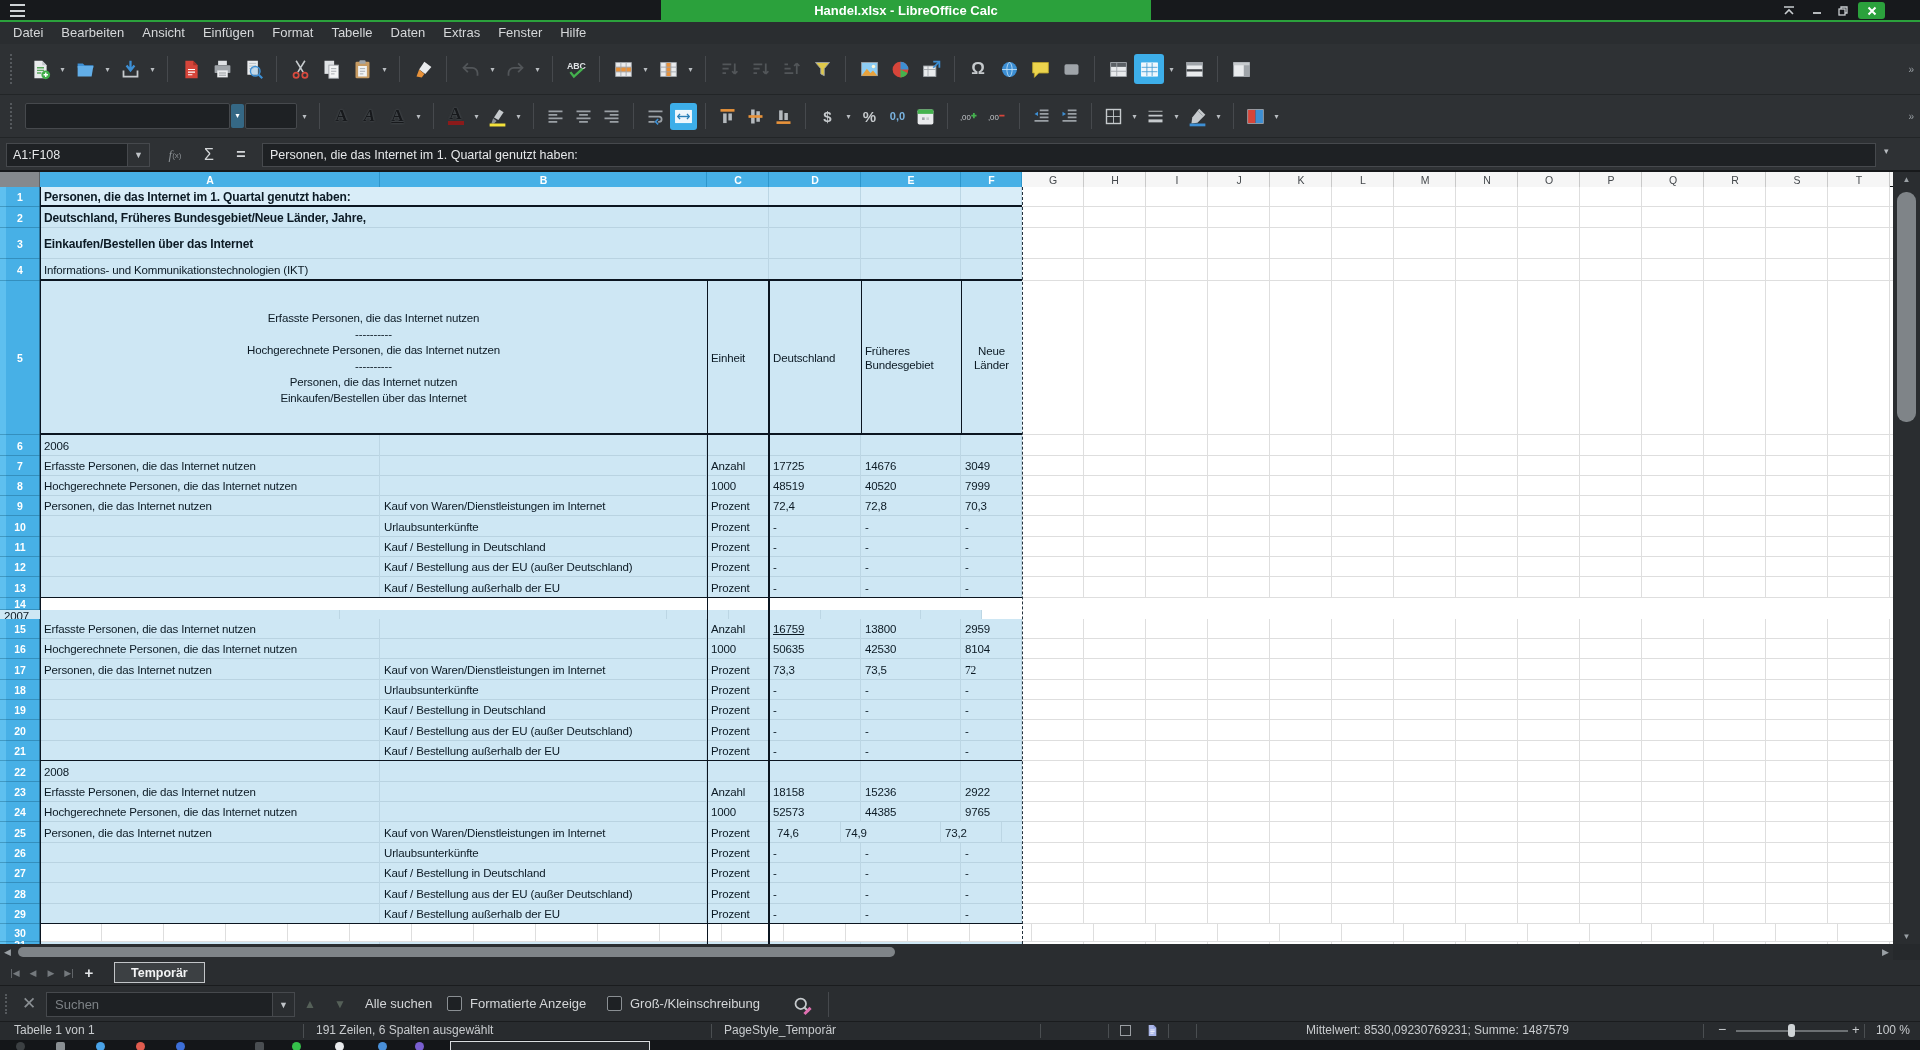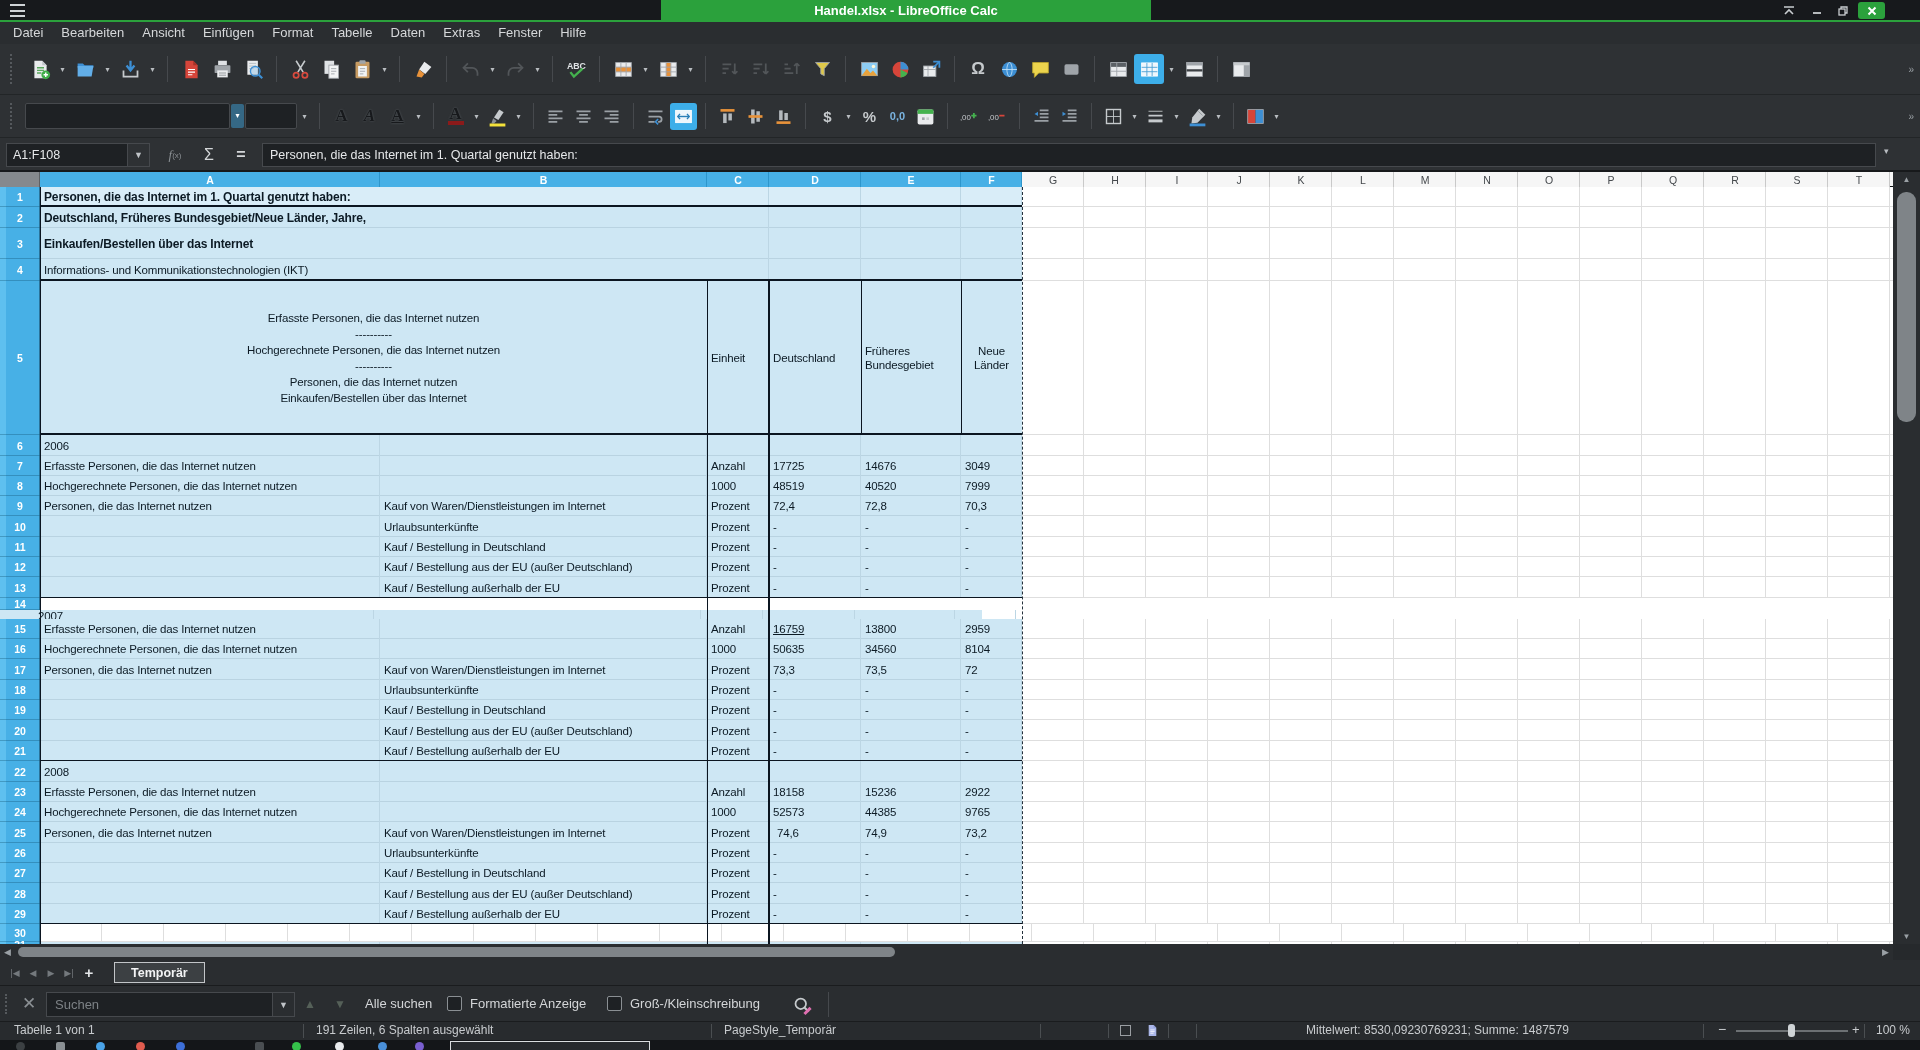--- a/index.html
+++ b/index.html
@@ -847,21 +847,21 @@
         <div class="cell" style="width: 62px;">Prozent</div>
         <div class="cell" style="width: 92px;">-</div>
         <div class="cell" style="width: 100px;">-</div>
         <div class="cell" style="width: 61px;">-</div>
       </div>
       <div class="rest"></div>
     </div>
     <div class="grow" style="height: 21px; flex-direction: column;">
       <div class="rowhdr">14</div>
       <div class="selpart">
-        <div class="cell" style="width: 340px; margin-left: 34px;">2007</div>
+        <div class="cell" style="width: 340px;">2007</div>
         <div class="cell" style="width: 327px;"></div>
         <div class="cell" style="width: 62px;"></div>
         <div class="cell" style="width: 92px;"></div>
         <div class="cell" style="width: 100px;"></div>
         <div class="cell" style="width: 61px;"></div>
       </div>
       <div class="rest"></div>
     </div>
     <div class="grow" style="height: 20px;">
       <div class="rowhdr">15</div>
@@ -875,34 +875,34 @@
       </div>
       <div class="rest"></div>
     </div>
     <div class="grow" style="height: 20px;">
       <div class="rowhdr">16</div>
       <div class="selpart">
         <div class="cell" style="width: 340px;">Hochgerechnete Personen, die das Internet nutzen</div>
         <div class="cell" style="width: 327px;"></div>
         <div class="cell" style="width: 62px;">1000</div>
         <div class="cell" style="width: 92px;">50635</div>
-        <div class="cell" style="width: 100px;">34560</div>
+        <div class="cell" style="width: 100px;">42530</div>
         <div class="cell" style="width: 61px;">8104</div>
       </div>
       <div class="rest"></div>
     </div>
     <div class="grow" style="height: 21px;">
       <div class="rowhdr">17</div>
       <div class="selpart">
         <div class="cell" style="width: 340px;">Personen, die das Internet nutzen</div>
         <div class="cell" style="width: 327px;">Kauf von Waren/Dienstleistungen im Internet</div>
         <div class="cell" style="width: 62px;">Prozent</div>
         <div class="cell" style="width: 92px;">73,3</div>
         <div class="cell" style="width: 100px;">73,5</div>
-        <div class="cell" style="width: 61px;">72</div>
+        <div class="cell" style="width: 61px; font-family: Liberation Serif, serif;">72</div>
       </div>
       <div class="rest"></div>
     </div>
     <div class="grow" style="height: 20px;">
       <div class="rowhdr">18</div>
       <div class="selpart">
         <div class="cell" style="width: 340px;"></div>
         <div class="cell" style="width: 327px;">Urlaubsunterkünfte</div>
         <div class="cell" style="width: 62px;">Prozent</div>
         <div class="cell" style="width: 92px;">-</div>
@@ -982,21 +982,21 @@
         <div class="cell" style="width: 61px;">9765</div>
       </div>
       <div class="rest"></div>
     </div>
     <div class="grow" style="height: 21px;">
       <div class="rowhdr">25</div>
       <div class="selpart">
         <div class="cell" style="width: 340px;">Personen, die das Internet nutzen</div>
         <div class="cell" style="width: 327px;">Kauf von Waren/Dienstleistungen im Internet</div>
         <div class="cell" style="width: 62px;">Prozent</div>
-        <div class="cell" style="width: 92px; padding-left: 8px;">74,6</div>
+        <div class="cell" style="width: 72px; padding-left: 8px;">74,6</div>
         <div class="cell" style="width: 100px; text-align: center;">74,9</div>
         <div class="cell" style="width: 61px;">73,2</div>
       </div>
       <div class="rest"></div>
     </div>
     <div class="grow" style="height: 20px;">
       <div class="rowhdr">26</div>
       <div class="selpart">
         <div class="cell" style="width: 340px;"></div>
         <div class="cell" style="width: 327px;">Urlaubsunterkünfte</div>

